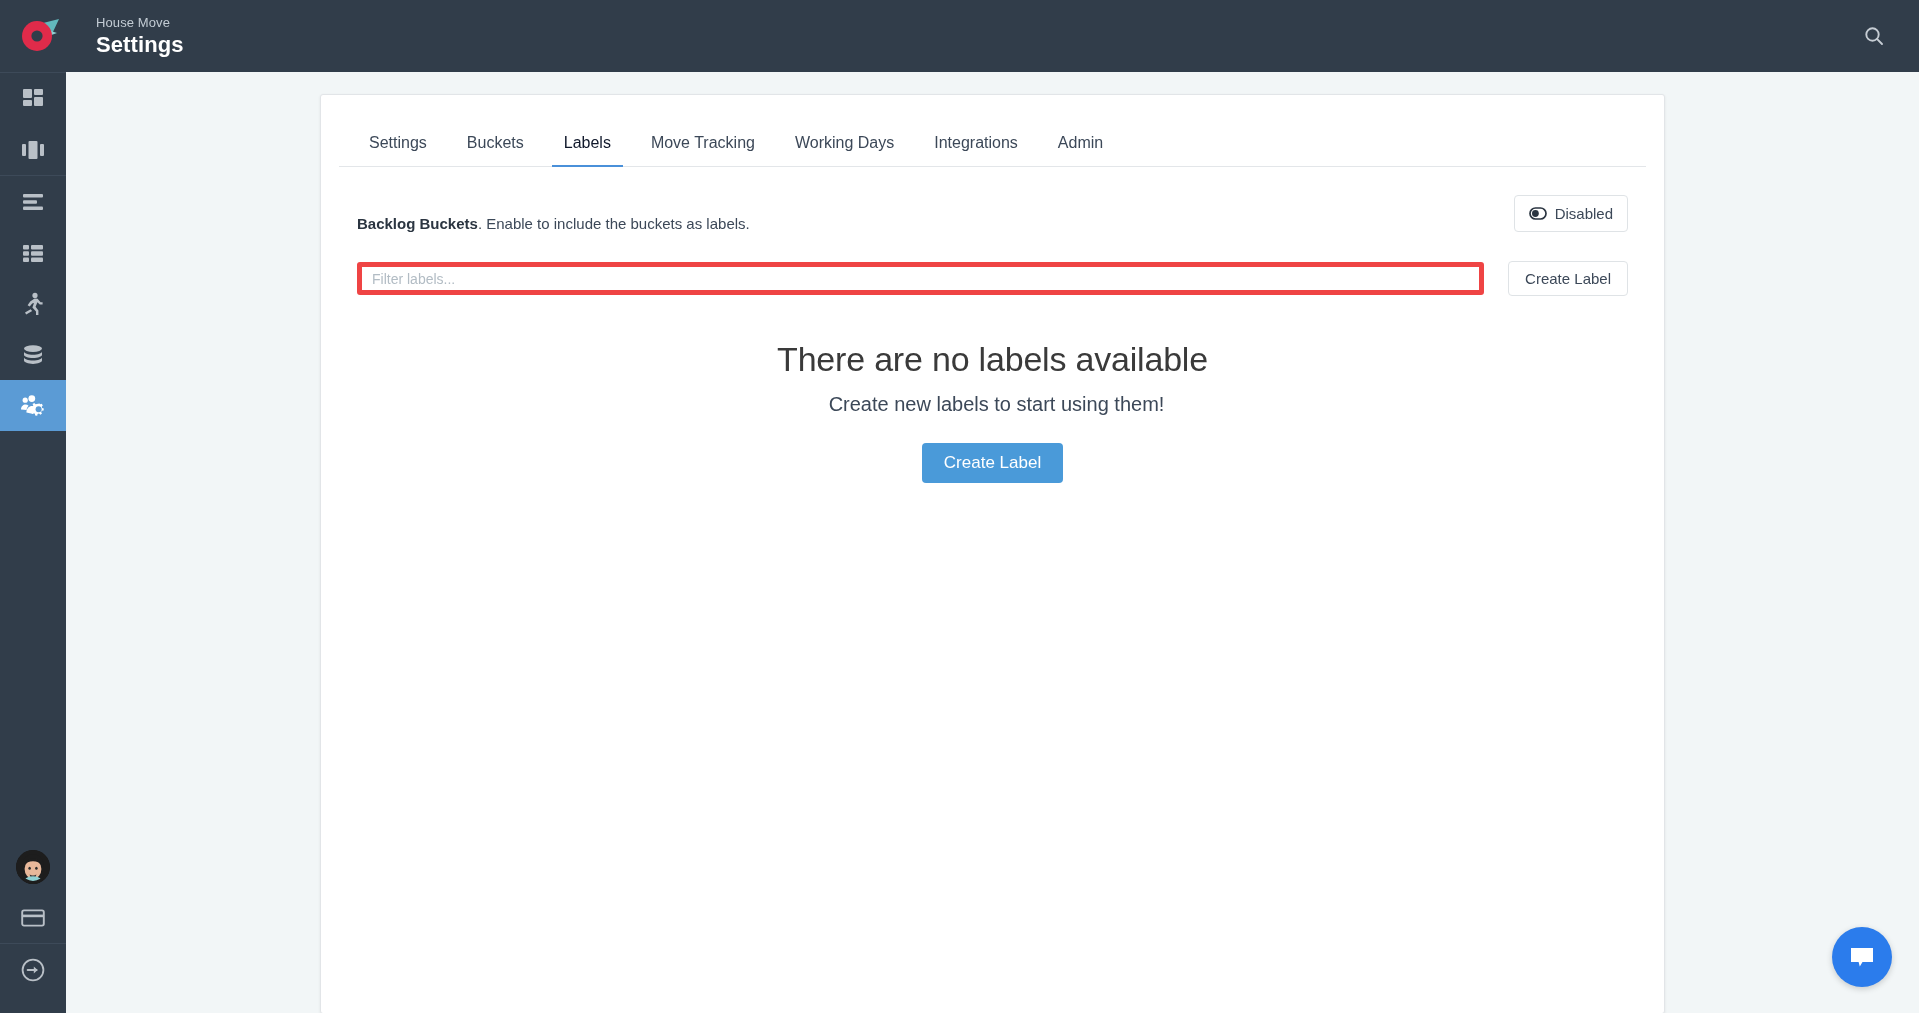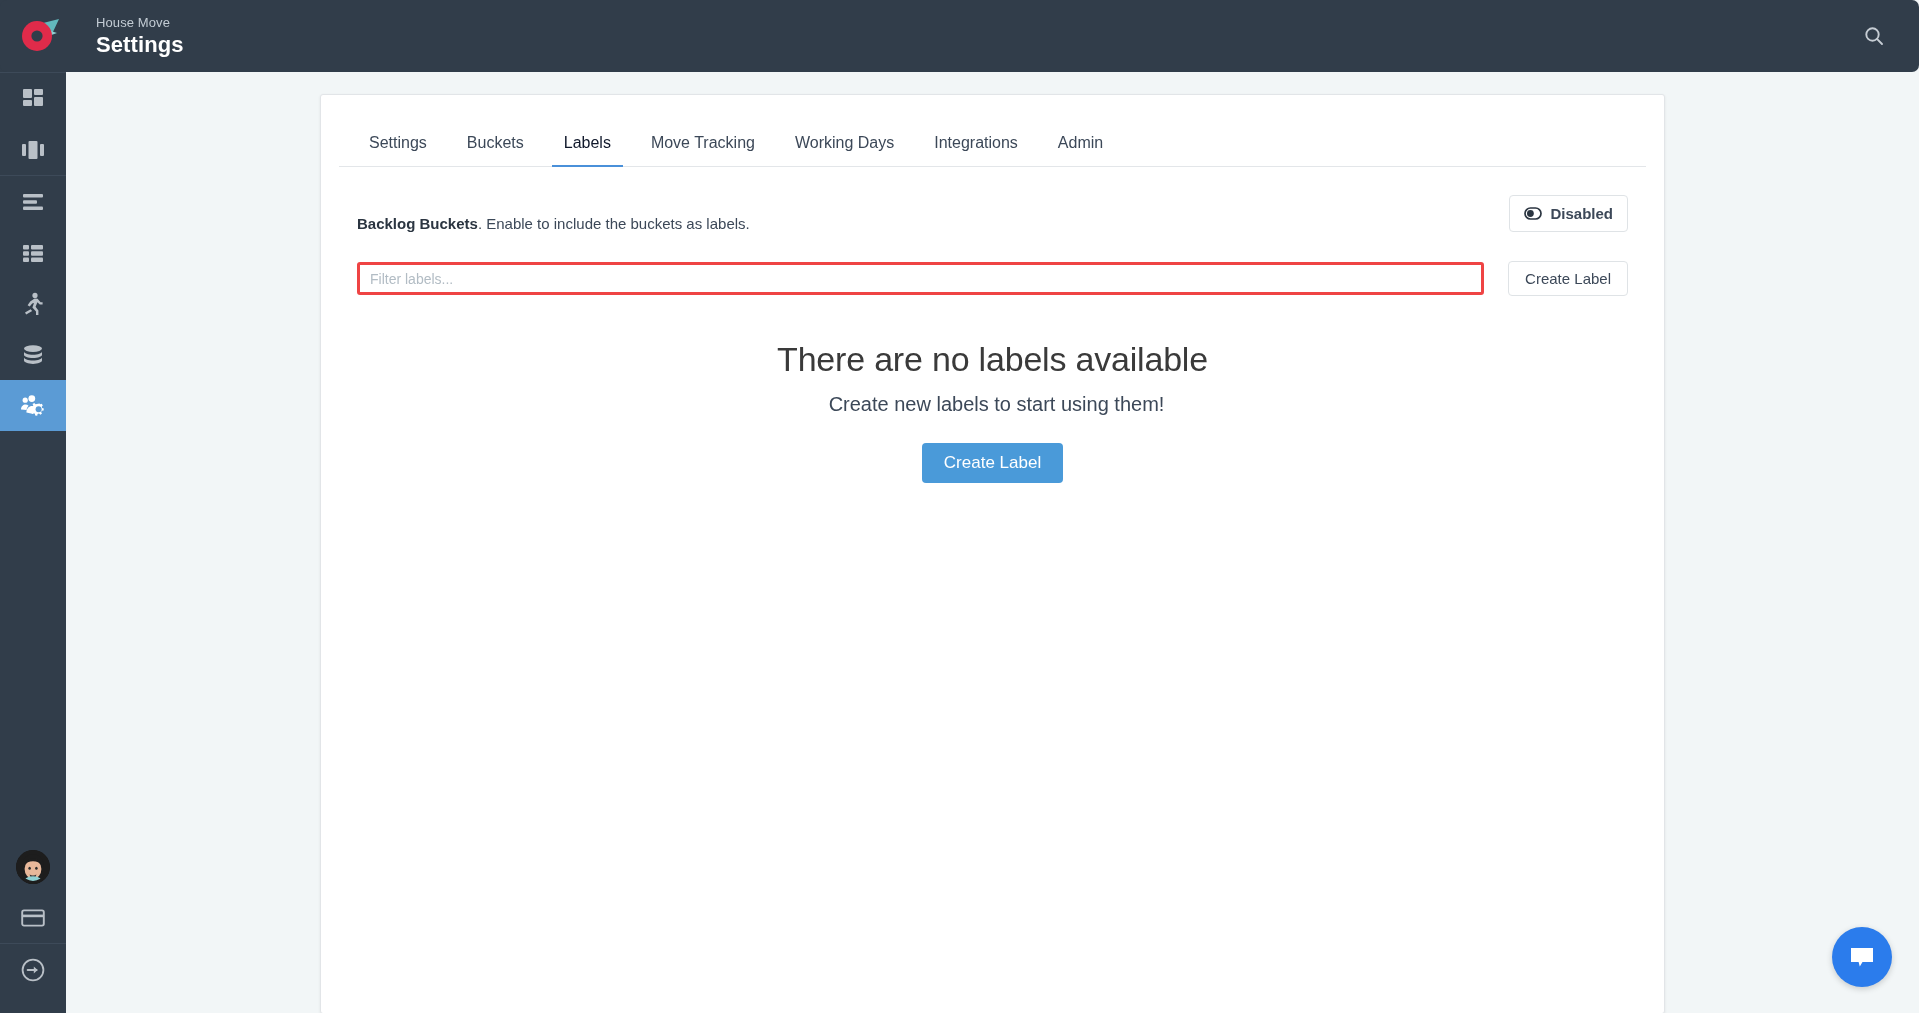--- a/index.html
+++ b/index.html
@@ -12,21 +12,20 @@
     background: #f2f6f7;
   }
 
   
   .topbar {
     position: absolute; top: 0; left: 0;
     width: 1919px; height: 72px;
     background: #313d4a;
     display: flex; align-items: center;
     z-index: 30;
-    border-radius: 7px;
   }
   .brand-logo {
     width: 66px; height: 72px;
     display: flex; align-items: center; justify-content: center;
     margin-left: 8px;
   }
   .brand-text { margin-left: 22px; line-height: 1; }
   .brand-sub {
     font-size: 13px; color: #c3ccd4;
     letter-spacing: .1px; margin-bottom: 5px;
@@ -118,32 +117,31 @@
   .backlog-text b { font-weight: bold; color: #2b3541; }
   .btn-toggle {
     display: inline-flex; align-items: center; gap: 8px;
     height: 37px; padding: 0 14px;
     font-size: 15px; color: #3c4858;
     background: #ffffff;
     border: 1px solid #dfe3e6;
     border-radius: 4px;
     cursor: pointer;
     white-space: nowrap;
-    font-weight: bold;
   }
 
   
   .filter-row {
     display: flex; align-items: center; gap: 24px;
     margin: 29px 36px 0 36px;
   }
   .filter-input {
     flex: 1 1 auto;
     height: 33px;
-    border: 3px solid #ef4444;
+    border: 5px solid #ef4444;
     border-radius: 3px;
     padding: 0 10px;
     font-size: 14px;
     color: #3c4858;
     font-family: "Liberation Sans", sans-serif;
     outline: none;
     background: #fff;
   }
   .filter-input::placeholder { color: #b2bcc4; }
   .btn-outline {

